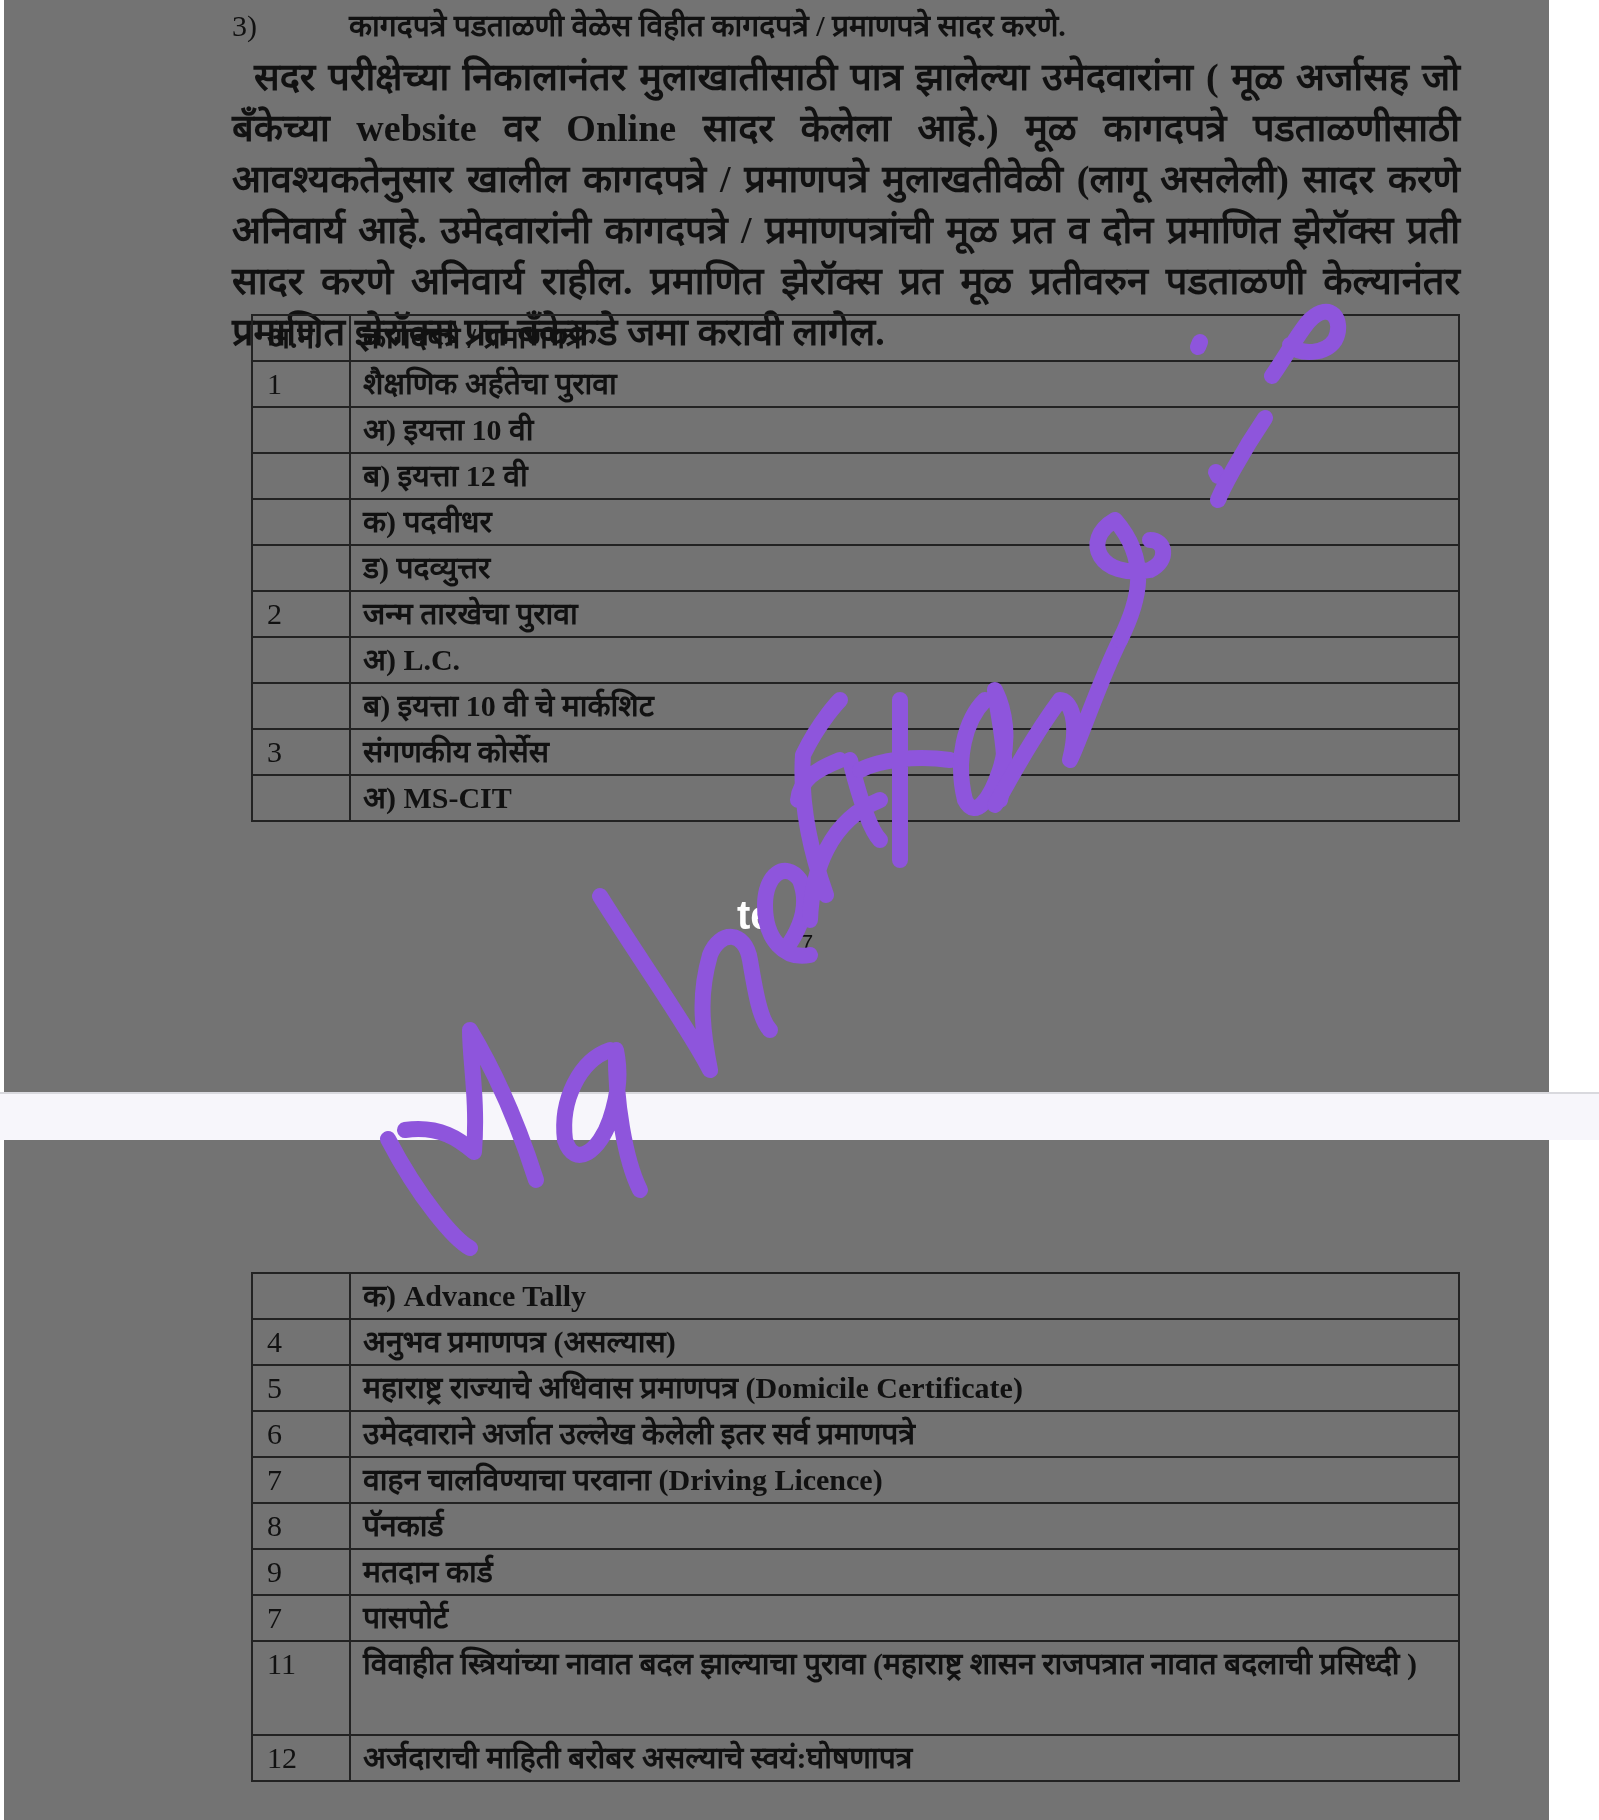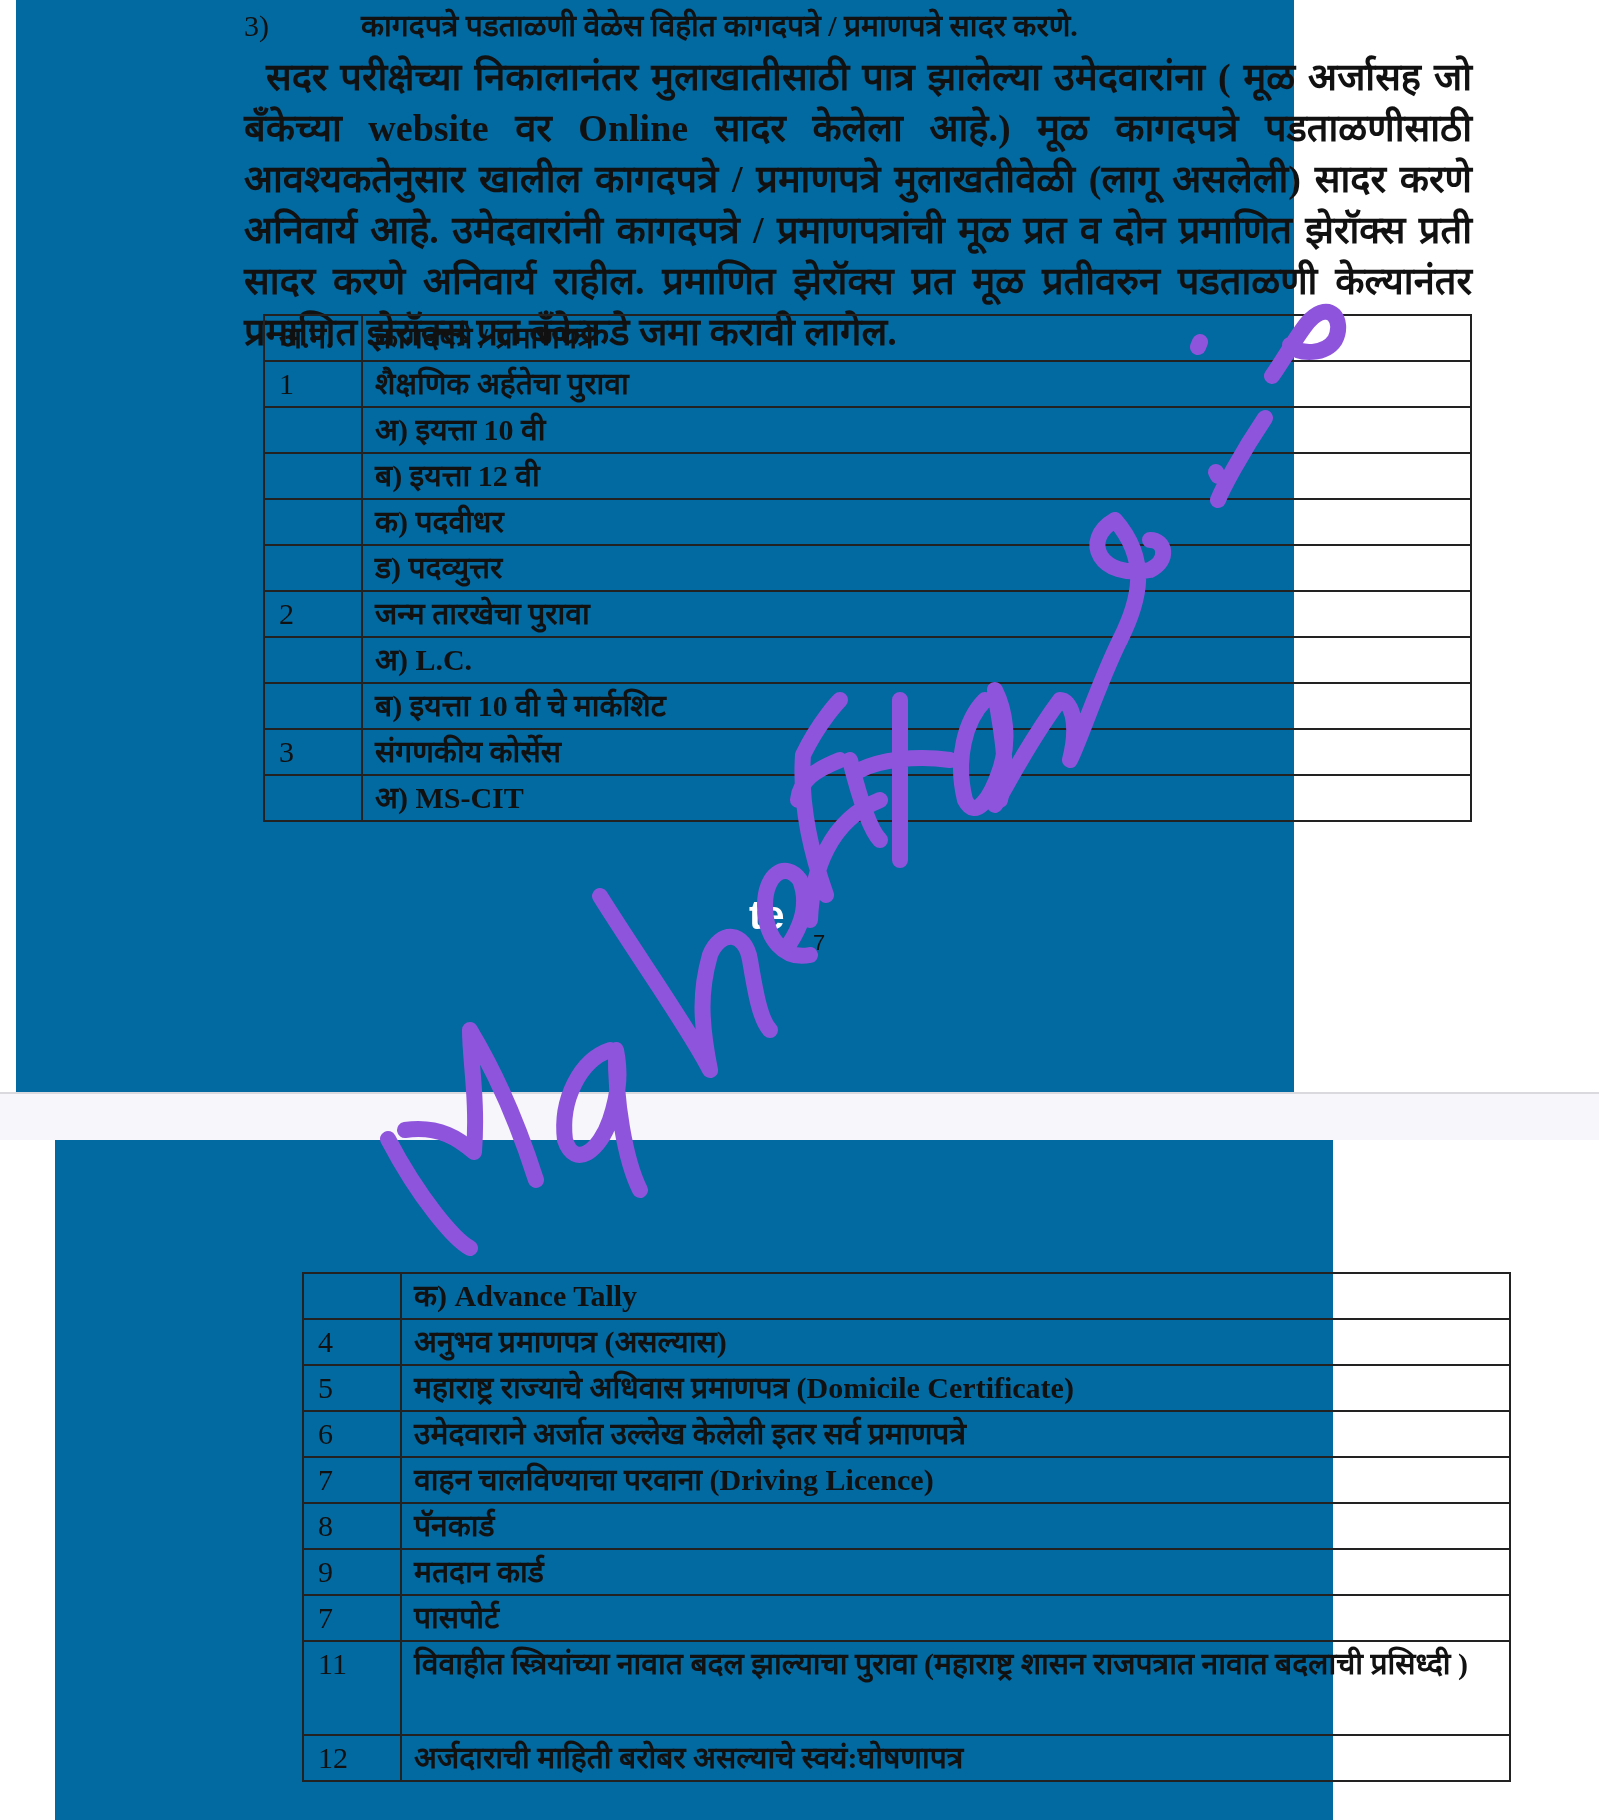--- a/index.html
+++ b/index.html
@@ -1,25 +1,25 @@
 <!DOCTYPE html>
 <html><head>
 <meta charset="utf-8">
 <style>
   html, body { margin:0; padding:0; }
   body {
     width:1599px; height:1820px; position:relative; overflow:hidden;
     background:#ffffff; color:#111;
     font-family:"Liberation Serif","DejaVu Serif",serif;
   }
-  .page { position:absolute; left:16px; width:1278px; background:#0369a1; }
+  .page { position:absolute; left:4px; width:1545px; background:#737373; }
   .page-1 { top:0; height:1092px; }
   .page-gap { position:absolute; left:0; top:1092px; width:1599px; height:48px;
     background:#f7f6fb; border-top:2px solid #d9d9de; box-sizing:border-box; }
-  .page-2 { top:1140px; height:680px;margin-left:39px; }
+  .page-2 { top:1140px; height:680px; }
 
   .heading { position:absolute; left:228px; top:4px; font-size:30px; font-weight:bold; white-space:nowrap; }
   .heading .num { display:inline-block; width:117px; font-weight:normal; }
   .para { position:absolute; left:228px; top:52px; width:1228px; font-size:38px; font-weight:bold;
     line-height:51px; text-align:justify; text-align-last:left; }
   .para .indent { display:inline-block; width:22px; }
 
   table.docs { position:absolute; left:247px; width:1209px; border-collapse:collapse; font-size:30px;border-radius:11px; }
   table.docs td { border:2px solid #222; height:44px; padding:0 0 0 12px; vertical-align:top; line-height:44px; }
   table.docs td.sn { width:82px; padding-left:14px; }

